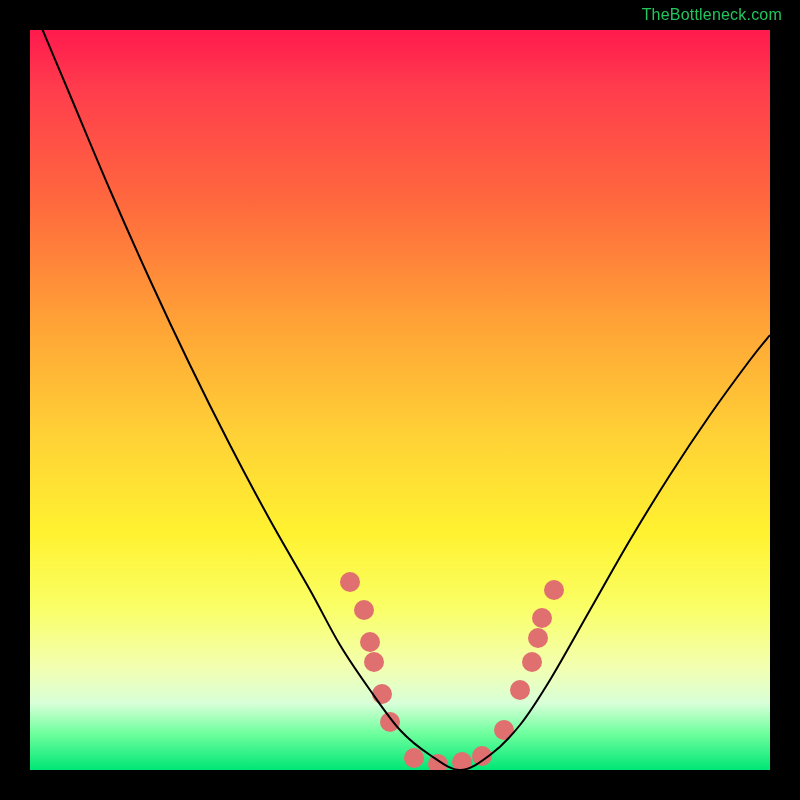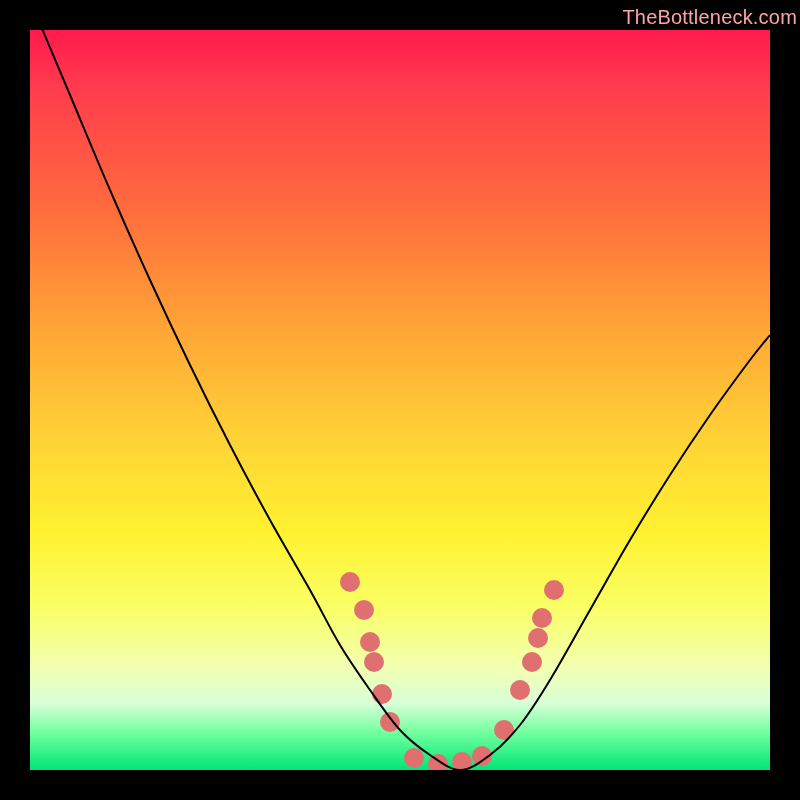--- a/index.html
+++ b/index.html
@@ -36,23 +36,23 @@
       #faff66 78%,
       #f3ffb0 86%,
       #d8ffd8 91%,
       #70ff9e 95%,
       #00e676 100%
     );
   }
   .watermark {
     position: absolute;
     top: 6px;
-    right: 3px;
-    color: #fca5a5;
-    font-size: 20px;
+    right: 18px;
+    color: #22c55e;
+    font-size: 16px;
     letter-spacing: 0.2px;
     user-select: none;
   }
   svg.curve {
     position: absolute;
     left: 0;
     top: 0;
   }
 </style>
 </head>

